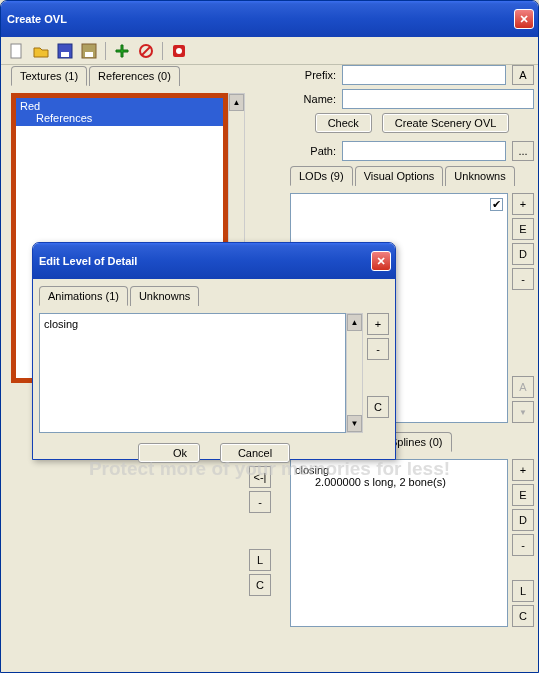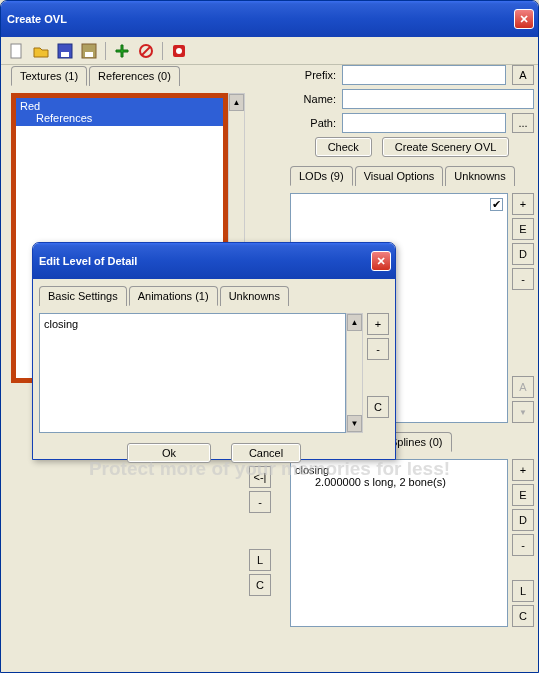--- a/index.html
+++ b/index.html
@@ -141,29 +141,29 @@
   <div class="right-col">
     <div class="form-row">
       <label>Prefix:</label>
       <input class="txt" value="" style="">
       <div class="sq">A</div>
     </div>
     <div class="form-row">
       <label>Name:</label>
       <input class="txt" value="" style="">
     </div>
+    <div class="form-row" style="justify-content:center;gap:10px;margin:4px 0 8px">
+      <div class="btn">Check</div>
+      <div class="btn">Create Scenery OVL</div>
+    </div>
     <div class="form-row">
       <label>Path:</label>
       <input class="txt" value="" style="">
       <div class="sq">...</div>
     </div>
-    <div class="form-row" style="justify-content:center;gap:10px;margin:4px 0 8px">
-      <div class="btn">Check</div>
-      <div class="btn">Create Scenery OVL</div>
-    </div>
 
     <div class="tabs">
       <div class="tab active">LODs (9)</div>
       <div class="tab">Visual Options</div>
       <div class="tab">Unknowns</div>
     </div>
     <div style="display:flex">
       <div class="mini-list" style="flex:1;height:230px;position:relative">
         <div style="position:absolute;top:4px;right:4px" class="chkbox">✔</div>
       </div>
@@ -206,39 +206,38 @@
   </div>
 </div>
 
 <div class="window modal">
   <div class="titlebar">
     <span class="title">Edit Level of Detail</span>
     <div class="closebtn">✕</div>
   </div>
   <div style="padding:6px">
     <div class="tabs">
-      <div class="tab">Basic Settings</div>
       <div class="tab active">Animations (1)</div>
       <div class="tab">Unknowns</div>
     </div>
     <div style="display:flex">
       <div class="mini-list" style="flex:1;height:120px;padding:4px">
         <div>closing</div>
       </div>
       <div class="scroll-rail" style="height:120px">
         <div class="scroll-arrow">▲</div>
         <div class="scroll-arrow">▼</div>
       </div>
       <div class="vstack" style="margin-left:4px">
         <div class="sb">+</div>
         <div class="sb">-</div>
         <div style="height:30px"></div>
         <div class="sb">C</div>
       </div>
     </div>
     <div style="display:flex;justify-content:center;gap:20px;margin-top:10px">
-      <div class="btn" style="width:84px;text-align:center">Ok</div>
+      <div class="btn" style="width:62px;text-align:right">Ok</div>
       <div class="btn" style="width:70px;text-align:center">Cancel</div>
     </div>
   </div>
 </div>
 
 <div class="watermark">Protect more of your memories for less!</div>
 
 </body></html>

